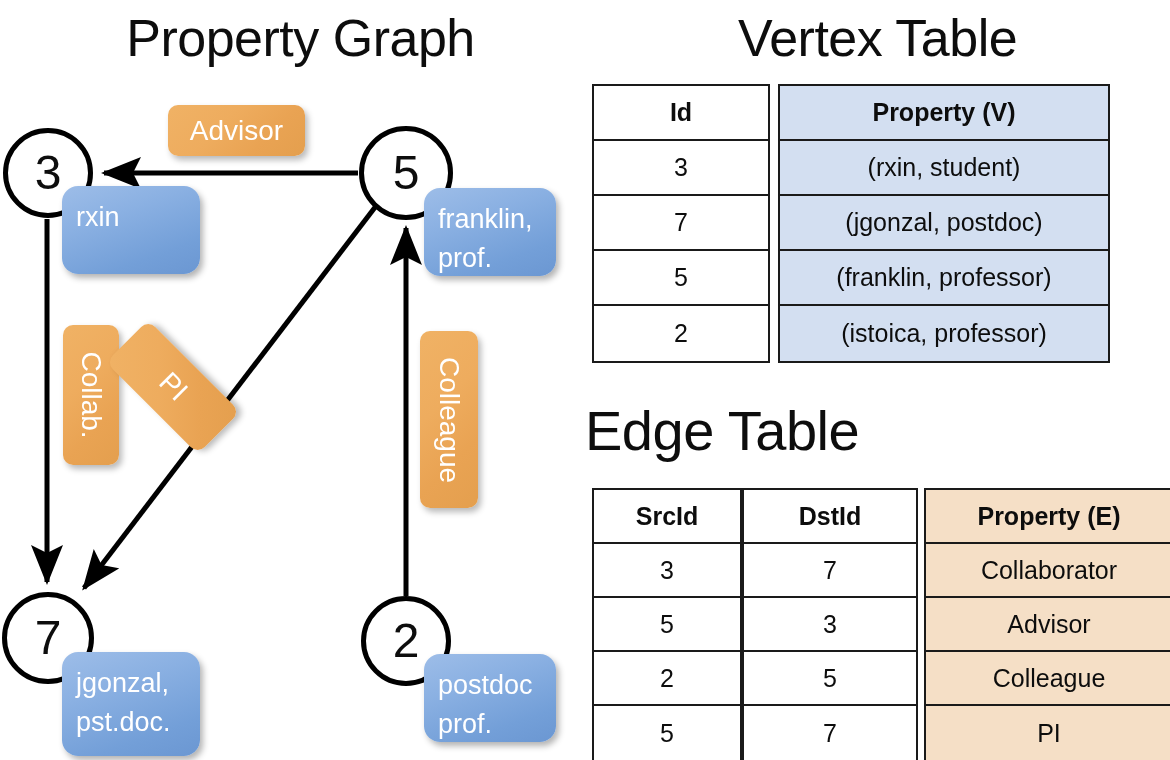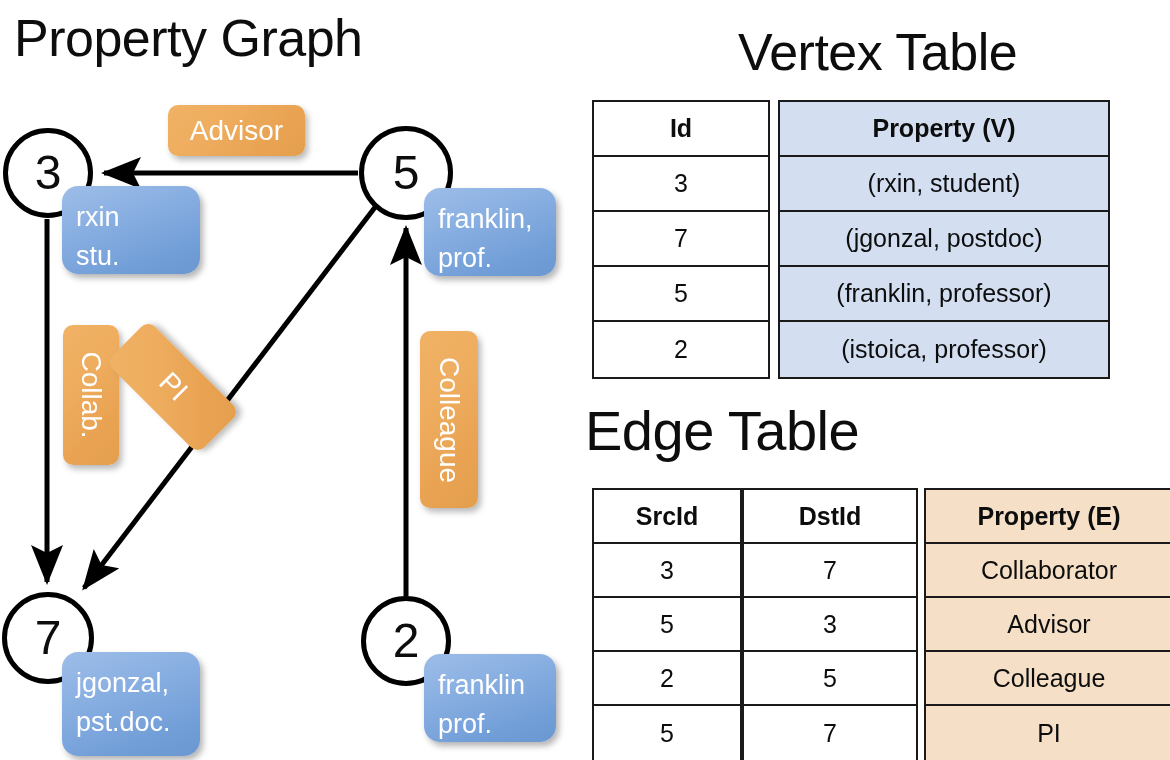--- a/index.html
+++ b/index.html
@@ -18,22 +18,22 @@
 
   
   .title {
     position: absolute;
     font-family: "Liberation Sans", sans-serif;
     font-weight: 300;
     color: #0d0d0d;
     white-space: nowrap;
     letter-spacing: -0.5px;
   }
-  #title-property-graph { left: 14px; top: 8px; width: 585px; text-align: left; font-size: 52px; }
-  #title-vertex-table   { left: 585px; top: 22px; width: 585px; text-align: center; font-size: 52px; }
+  #title-property-graph { left: 8px; top: 8px; width: 585px; text-align: center; font-size: 52px; }
+  #title-vertex-table   { left: 585px; top: 8px; width: 585px; text-align: center; font-size: 52px; }
   #title-edge-table     { left: 585px; top: 398px; width: 585px; text-align: left; font-size: 56px; }
 
   
   #graph-canvas {
     position: absolute;
     left: 0; top: 0;
     width: 585px; height: 760px;
   }
   #graph-edges {
     position: absolute;
@@ -144,21 +144,21 @@
     font-family: "Liberation Sans", sans-serif;
     font-weight: 300;
     font-size: 25px;
     color: #0d0d0d;
     white-space: nowrap;
   }
   .tbl-cell:last-child { border-bottom: none; }
   .tbl-cell.head { font-weight: 700; }
 
   
-  #vertex-table { left: 592px; top: 100px; border-radius: 12px; }
+  #vertex-table { left: 592px; top: 84px; border-radius: 12px; }
   #vertex-table .col-id   { width: 178px; }
   #vertex-table .col-prop { width: 332px; margin-left: 8px; }
   #vertex-table .tbl-cell { height: 55px; }
   #vertex-table .col-prop .tbl-cell { background: #d3dff1; }
 
   
   #edge-table { left: 592px; top: 488px; }
   #edge-table .col-src  { width: 150px; }
   #edge-table .col-dst  { width: 176px; }
   #edge-table .col-prop { width: 250px; margin-left: 6px; }
@@ -198,32 +198,31 @@
   </div>
   <div class="vertex-node" id="node-7">
     <span>7</span>
   </div>
   <div class="vertex-node" id="node-2">
     <span>2</span>
   </div>
 
   <div class="prop-box" id="prop-3">
     <span class="l">rxin</span>
-    <span class="l">stu.</span>
   </div>
   <div class="prop-box" id="prop-5">
     <span class="l">franklin,</span>
     <span class="l">prof.</span>
   </div>
   <div class="prop-box" id="prop-7">
     <span class="l">jgonzal,</span>
     <span class="l">pst.doc.</span>
   </div>
   <div class="prop-box" id="prop-2">
-    <span class="l">franklin</span>
+    <span class="l">postdoc</span>
     <span class="l">prof.</span>
   </div>
 
   <div class="edge-label" id="label-advisor">
     <span class="txt">Advisor</span>
   </div>
   <div class="edge-label" id="label-collab">
     <span class="txt">Collab.</span>
   </div>
   <div class="edge-label" id="label-pi">

